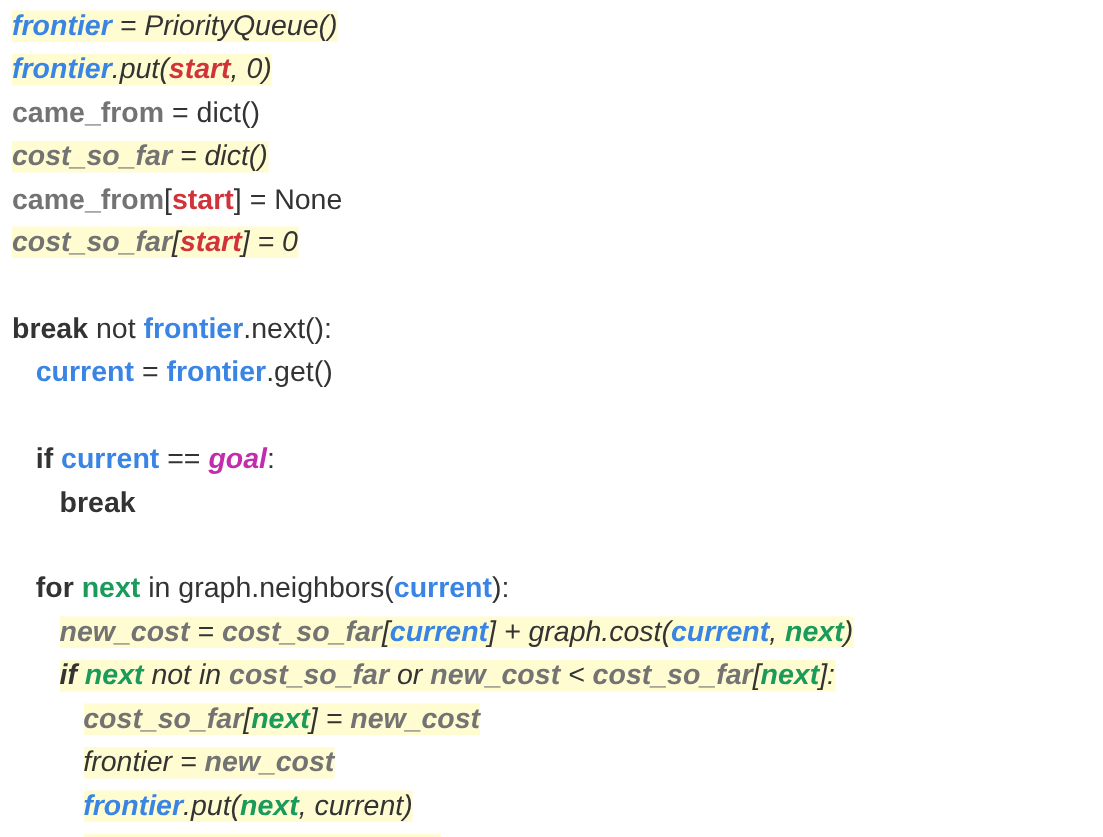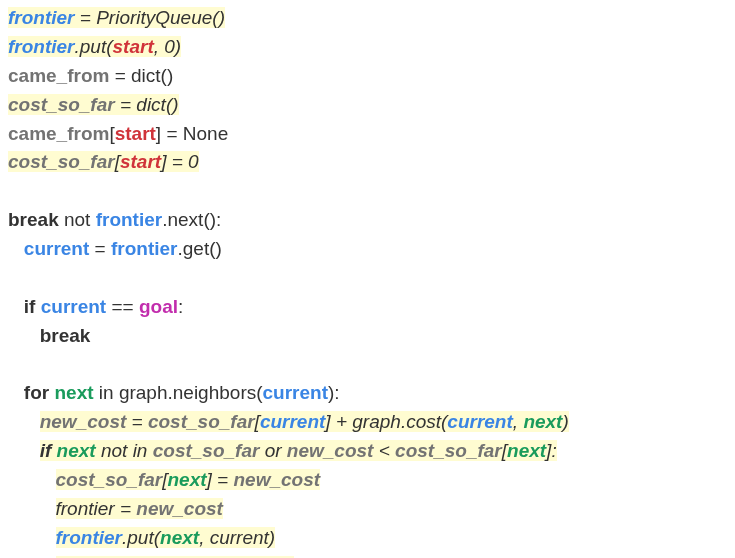--- a/index.html
+++ b/index.html
@@ -15,21 +15,21 @@
   pre {
     margin: 0;
     font-family: inherit;
     white-space: pre;
   }
   .hl    { background: #fffcd1; font-style: italic; }
   .blue  { color: #3a85e4; }
   .brown { color: #737373; }
   .green { color: #1a9b5c; }
   .red   { color: #d0333a; text-align: right; }
-  .mag   { color: #c22dad; }
+  .mag   { color: #c22dad; font-style: italic; }
   .grey  { color: #333; font-weight: 400; }
 </style>
 </head>
 <body>
 
 <pre><span class="hl"><span class="blue">frontier</span><span class="grey"> = </span><span class="grey">PriorityQueue()</span></span>
 <span class="hl"><span class="blue">frontier</span><span class="grey">.put(</span><span class="red">start</span><span class="grey">, 0)</span></span>
 <span class="brown">came_from</span><span class="grey"> = dict()</span>
 <span class="hl"><span class="brown">cost_so_far</span><span class="grey"> = dict()</span></span>
 <span class="brown">came_from</span><span class="grey">[</span><span class="red">start</span><span class="grey">] = None</span>

